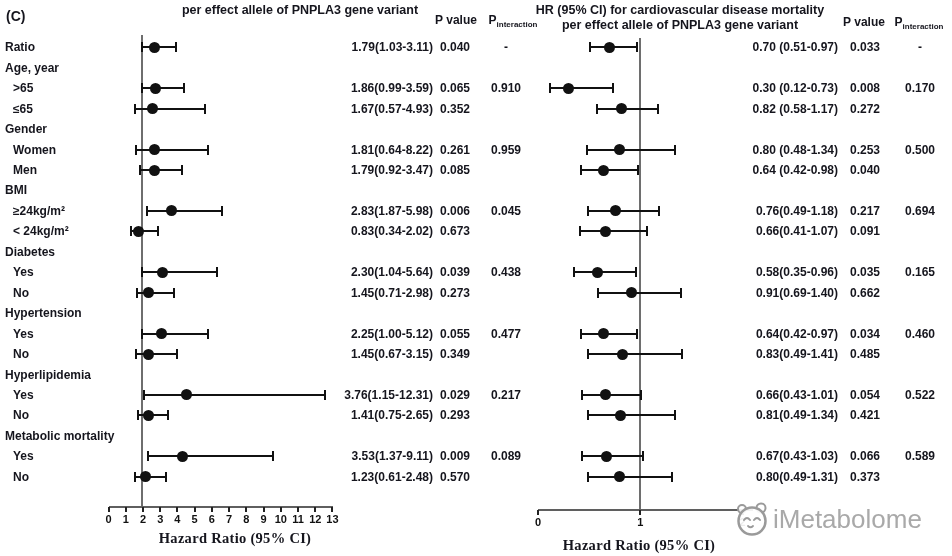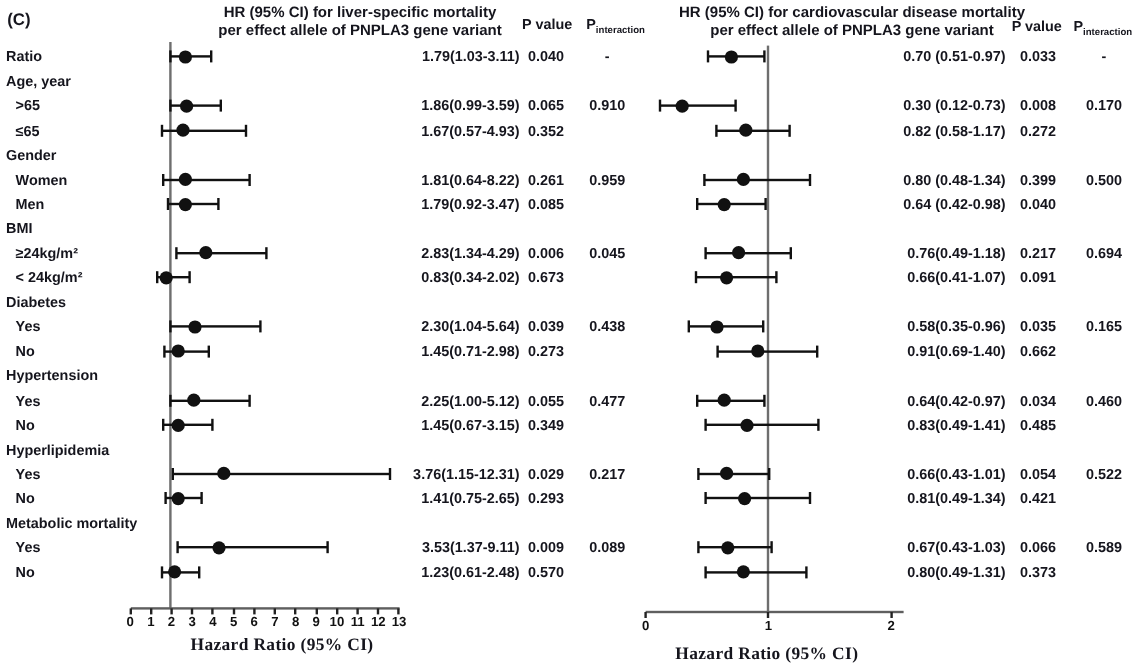--- a/index.html
+++ b/index.html
@@ -17,27 +17,26 @@
            text-shadow:-1px -1px 0 #fff,1px -1px 0 #fff,-1px 1px 0 #fff,1px 1px 0 #fff,0 0 6px #fff;}
 </style>
 </head>
 <body>
 
 <div class="canvas">
 
   <div class="txt panel-label">(C)</div>
 
   <div class="txt hdr" style="left:300px;top:3px;">
-    <div>HR (95% CI) for liver-specific mortality</div>
     <div>per effect allele of PNPLA3 gene variant</div>
   </div>
   <div class="txt pv-hdr" style="left:456px;top:13px;">P value</div>
   <div class="txt pi-hdr" style="left:513px;top:13px;"><span>P</span><sub>interaction</sub></div>
 
-  <div class="txt hdr" style="left:710px;top:3px;">
+  <div class="txt hdr" style="left:680px;top:3px;">
     <div>HR (95% CI) for cardiovascular disease mortality</div>
     <div>per effect allele of PNPLA3 gene variant</div>
   </div>
   <div class="txt pv-hdr" style="left:864px;top:15px;">P value</div>
   <div class="txt pi-hdr" style="left:919px;top:15px;"><span>P</span><sub>interaction</sub></div>
 
   <div id="plot-layer">
       <div style="position: absolute; left: 140.7px; top: 35px; width: 2px; height: 472px; background: rgb(110, 110, 110);"></div>
       <div style="position: absolute; left: 108.5px; top: 506px; width: 224px; height: 2px; background: rgb(95, 95, 95);"></div>
       <div style="position: absolute; left: 107.5px; top: 507px; width: 2px; height: 5px; background: rgb(34, 34, 34);"></div>
@@ -127,42 +126,42 @@
       <div style="position: absolute; left: 206.958px; top: 144.55px; width: 2px; height: 10px; background: rgb(17, 17, 17);"></div>
       <div style="position: absolute; left: 149.322px; top: 144.05px; width: 11px; height: 11px; border-radius: 50%; background: rgb(17, 17, 17);"></div>
       <div style="position: absolute; right: 519px; top: 141.55px; font: bold 12px / 16px &quot;Liberation Sans&quot;, sans-serif; color: rgb(21, 21, 29); white-space: nowrap;">1.81(0.64-8.22)</div>
       <div style="position: absolute; left: 455px; top: 141.55px; transform: translateX(-50%); font: bold 12px / 16px &quot;Liberation Sans&quot;, sans-serif; color: rgb(21, 21, 29);">0.261</div>
       <div style="position: absolute; left: 506px; top: 141.55px; transform: translateX(-50%); font: bold 12px / 16px &quot;Liberation Sans&quot;, sans-serif; color: rgb(21, 21, 29);">0.959</div>
       <div style="position: absolute; left: 587.104px; top: 148.55px; width: 87.978px; height: 2px; background: rgb(17, 17, 17);"></div>
       <div style="position: absolute; left: 586.104px; top: 144.55px; width: 2px; height: 10px; background: rgb(17, 17, 17);"></div>
       <div style="position: absolute; left: 674.082px; top: 144.55px; width: 2px; height: 10px; background: rgb(17, 17, 17);"></div>
       <div style="position: absolute; left: 614.34px; top: 144.05px; width: 11px; height: 11px; border-radius: 50%; background: rgb(17, 17, 17);"></div>
       <div style="position: absolute; right: 114px; top: 141.55px; font: bold 12px / 16px &quot;Liberation Sans&quot;, sans-serif; color: rgb(21, 21, 29); white-space: nowrap;">0.80 (0.48-1.34)</div>
-      <div style="position: absolute; left: 865px; top: 141.55px; transform: translateX(-50%); font: bold 12px / 16px &quot;Liberation Sans&quot;, sans-serif; color: rgb(21, 21, 29);">0.399</div>
+      <div style="position: absolute; left: 865px; top: 141.55px; transform: translateX(-50%); font: bold 12px / 16px &quot;Liberation Sans&quot;, sans-serif; color: rgb(21, 21, 29);">0.253</div>
       <div style="position: absolute; left: 920px; top: 141.55px; transform: translateX(-50%); font: bold 12px / 16px &quot;Liberation Sans&quot;, sans-serif; color: rgb(21, 21, 29);">0.500</div>
       <div style="position: absolute; left: 13px; top: 162px; font: bold 12px / 16px &quot;Liberation Sans&quot;, sans-serif; color: rgb(21, 21, 29); white-space: nowrap;">Men</div>
       <div style="position: absolute; left: 140.404px; top: 169px; width: 41.31px; height: 2px; background: rgb(17, 17, 17);"></div>
       <div style="position: absolute; left: 139.404px; top: 165px; width: 2px; height: 10px; background: rgb(17, 17, 17);"></div>
       <div style="position: absolute; left: 180.714px; top: 165px; width: 2px; height: 10px; background: rgb(17, 17, 17);"></div>
       <div style="position: absolute; left: 148.998px; top: 164.5px; width: 11px; height: 11px; border-radius: 50%; background: rgb(17, 17, 17);"></div>
       <div style="position: absolute; right: 519px; top: 162px; font: bold 12px / 16px &quot;Liberation Sans&quot;, sans-serif; color: rgb(21, 21, 29); white-space: nowrap;">1.79(0.92-3.47)</div>
       <div style="position: absolute; left: 455px; top: 162px; transform: translateX(-50%); font: bold 12px / 16px &quot;Liberation Sans&quot;, sans-serif; color: rgb(21, 21, 29);">0.085</div>
       <div style="position: absolute; left: 580.966px; top: 169px; width: 57.288px; height: 2px; background: rgb(17, 17, 17);"></div>
       <div style="position: absolute; left: 579.966px; top: 165px; width: 2px; height: 10px; background: rgb(17, 17, 17);"></div>
       <div style="position: absolute; left: 637.254px; top: 165px; width: 2px; height: 10px; background: rgb(17, 17, 17);"></div>
       <div style="position: absolute; left: 597.972px; top: 164.5px; width: 11px; height: 11px; border-radius: 50%; background: rgb(17, 17, 17);"></div>
       <div style="position: absolute; right: 114px; top: 162px; font: bold 12px / 16px &quot;Liberation Sans&quot;, sans-serif; color: rgb(21, 21, 29); white-space: nowrap;">0.64 (0.42-0.98)</div>
       <div style="position: absolute; left: 865px; top: 162px; transform: translateX(-50%); font: bold 12px / 16px &quot;Liberation Sans&quot;, sans-serif; color: rgb(21, 21, 29);">0.040</div>
       <div style="position: absolute; left: 5px; top: 182.45px; font: bold 12px / 16px &quot;Liberation Sans&quot;, sans-serif; color: rgb(21, 21, 29); white-space: nowrap;">BMI</div>
       <div style="position: absolute; left: 13px; top: 202.9px; font: bold 12px / 16px &quot;Liberation Sans&quot;, sans-serif; color: rgb(21, 21, 29); white-space: nowrap;">≥24kg/m²</div>
       <div style="position: absolute; left: 147.208px; top: 209.9px; width: 75.168px; height: 2px; background: rgb(17, 17, 17);"></div>
       <div style="position: absolute; left: 146.208px; top: 205.9px; width: 2px; height: 10px; background: rgb(17, 17, 17);"></div>
       <div style="position: absolute; left: 221.376px; top: 205.9px; width: 2px; height: 10px; background: rgb(17, 17, 17);"></div>
       <div style="position: absolute; left: 165.846px; top: 205.4px; width: 11px; height: 11px; border-radius: 50%; background: rgb(17, 17, 17);"></div>
-      <div style="position: absolute; right: 519px; top: 202.9px; font: bold 12px / 16px &quot;Liberation Sans&quot;, sans-serif; color: rgb(21, 21, 29); white-space: nowrap;">2.83(1.34-4.29)</div>
+      <div style="position: absolute; right: 519px; top: 202.9px; font: bold 12px / 16px &quot;Liberation Sans&quot;, sans-serif; color: rgb(21, 21, 29); white-space: nowrap;">2.83(1.87-5.98)</div>
       <div style="position: absolute; left: 455px; top: 202.9px; transform: translateX(-50%); font: bold 12px / 16px &quot;Liberation Sans&quot;, sans-serif; color: rgb(21, 21, 29);">0.006</div>
       <div style="position: absolute; left: 506px; top: 202.9px; transform: translateX(-50%); font: bold 12px / 16px &quot;Liberation Sans&quot;, sans-serif; color: rgb(21, 21, 29);">0.045</div>
       <div style="position: absolute; left: 588.127px; top: 209.9px; width: 70.587px; height: 2px; background: rgb(17, 17, 17);"></div>
       <div style="position: absolute; left: 587.127px; top: 205.9px; width: 2px; height: 10px; background: rgb(17, 17, 17);"></div>
       <div style="position: absolute; left: 657.714px; top: 205.9px; width: 2px; height: 10px; background: rgb(17, 17, 17);"></div>
       <div style="position: absolute; left: 610.248px; top: 205.4px; width: 11px; height: 11px; border-radius: 50%; background: rgb(17, 17, 17);"></div>
       <div style="position: absolute; right: 114px; top: 202.9px; font: bold 12px / 16px &quot;Liberation Sans&quot;, sans-serif; color: rgb(21, 21, 29); white-space: nowrap;">0.76(0.49-1.18)</div>
       <div style="position: absolute; left: 865px; top: 202.9px; transform: translateX(-50%); font: bold 12px / 16px &quot;Liberation Sans&quot;, sans-serif; color: rgb(21, 21, 29);">0.217</div>
       <div style="position: absolute; left: 920px; top: 202.9px; transform: translateX(-50%); font: bold 12px / 16px &quot;Liberation Sans&quot;, sans-serif; color: rgb(21, 21, 29);">0.694</div>
       <div style="position: absolute; left: 13px; top: 223.35px; font: bold 12px / 16px &quot;Liberation Sans&quot;, sans-serif; color: rgb(21, 21, 29); white-space: nowrap;">&lt; 24kg/m²</div>
@@ -292,13 +291,24 @@
       <div style="position: absolute; left: 587.127px; top: 471.75px; width: 2px; height: 10px; background: rgb(17, 17, 17);"></div>
       <div style="position: absolute; left: 671.013px; top: 471.75px; width: 2px; height: 10px; background: rgb(17, 17, 17);"></div>
       <div style="position: absolute; left: 614.34px; top: 471.25px; width: 11px; height: 11px; border-radius: 50%; background: rgb(17, 17, 17);"></div>
       <div style="position: absolute; right: 114px; top: 468.75px; font: bold 12px / 16px &quot;Liberation Sans&quot;, sans-serif; color: rgb(21, 21, 29); white-space: nowrap;">0.80(0.49-1.31)</div>
       <div style="position: absolute; left: 865px; top: 468.75px; transform: translateX(-50%); font: bold 12px / 16px &quot;Liberation Sans&quot;, sans-serif; color: rgb(21, 21, 29);">0.373</div>
     </div>
 
   <div class="txt axis-caption" style="left:235px;top:530px;">Hazard  Ratio (95% CI)</div>
   <div class="txt axis-caption" style="left:639px;top:537px;">Hazard  Ratio (95% CI)</div>
 
+  <div class="wm">
+    <svg width="36" height="38" viewBox="0 0 36 38">
+      <circle cx="9" cy="9" r="4" fill="rgba(255,255,255,0.9)" stroke="#9a9a9a" stroke-width="2"></circle>
+      <circle cx="28" cy="8" r="4.5" fill="rgba(255,255,255,0.9)" stroke="#9a9a9a" stroke-width="2"></circle>
+      <circle cx="19" cy="21" r="13.5" fill="rgba(255,255,255,0.92)" stroke="#9a9a9a" stroke-width="2.5"></circle>
+      <path d="M11,20 q3,-4 6,0" fill="none" stroke="#9a9a9a" stroke-width="2" stroke-linecap="round"></path>
+      <path d="M21,20 q3,-4 6,0" fill="none" stroke="#9a9a9a" stroke-width="2" stroke-linecap="round"></path>
+      <path d="M15,26 q2.5,2.5 5,0" fill="none" stroke="#9a9a9a" stroke-width="1.8" stroke-linecap="round"></path>
+    </svg>
+    <span class="wm-text">iMetabolome</span>
+  </div>
 </div>
 
 </body></html>

